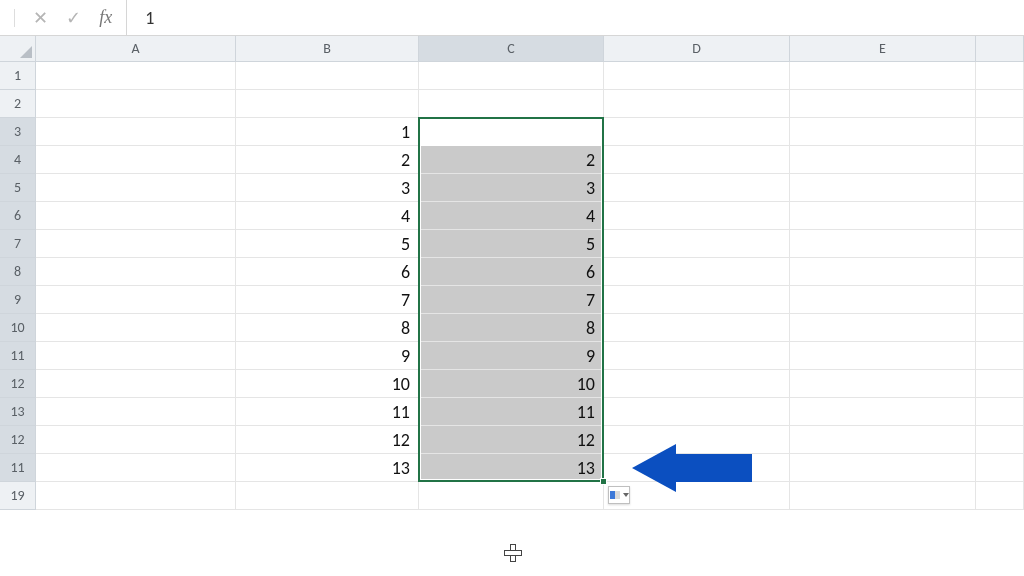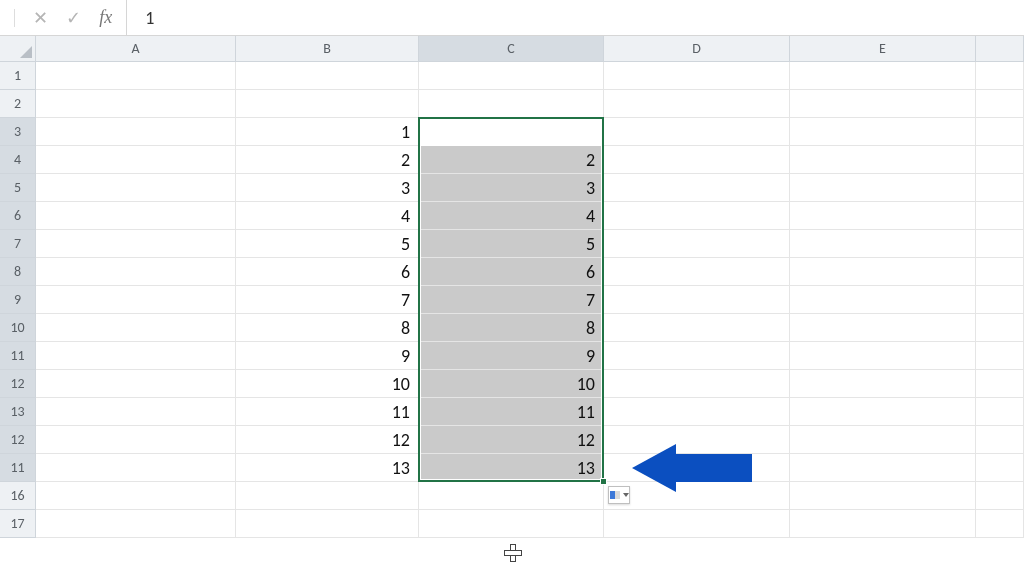--- a/index.html
+++ b/index.html
@@ -378,30 +378,21 @@
       <div class="row">
         <div class="row-header sel">11</div>
         <div class="cell" style="width: 200px;"></div>
         <div class="cell" style="width: 183px;">13</div>
         <div class="cell selsh" style="width: 185px;">13</div>
         <div class="cell" style="width: 186px;"></div>
         <div class="cell" style="width: 186px;"></div>
         <div class="cell" style="width: 48px;"></div>
       </div>
       <div class="row">
-        <div class="row-header">16</div>
-        <div class="cell" style="width: 200px;"></div>
-        <div class="cell" style="width: 183px;"></div>
-        <div class="cell" style="width: 185px;"></div>
-        <div class="cell" style="width: 186px;"></div>
-        <div class="cell" style="width: 186px;"></div>
-        <div class="cell" style="width: 48px;"></div>
-      </div>
-      <div class="row">
-        <div class="row-header">17</div>
+        <div class="row-header">19</div>
         <div class="cell" style="width: 200px;"></div>
         <div class="cell" style="width: 183px;"></div>
         <div class="cell" style="width: 185px;"></div>
         <div class="cell" style="width: 186px;"></div>
         <div class="cell" style="width: 186px;"></div>
         <div class="cell" style="width: 48px;"></div>
       </div>
     </div>
     <div class="active-cell" style="left: 419px; top: 82px; width: 185px; height: 28px;"></div>
     <div class="selection-border" style="left: 418px; top: 81px; width: 186px; height: 365px;"></div>

